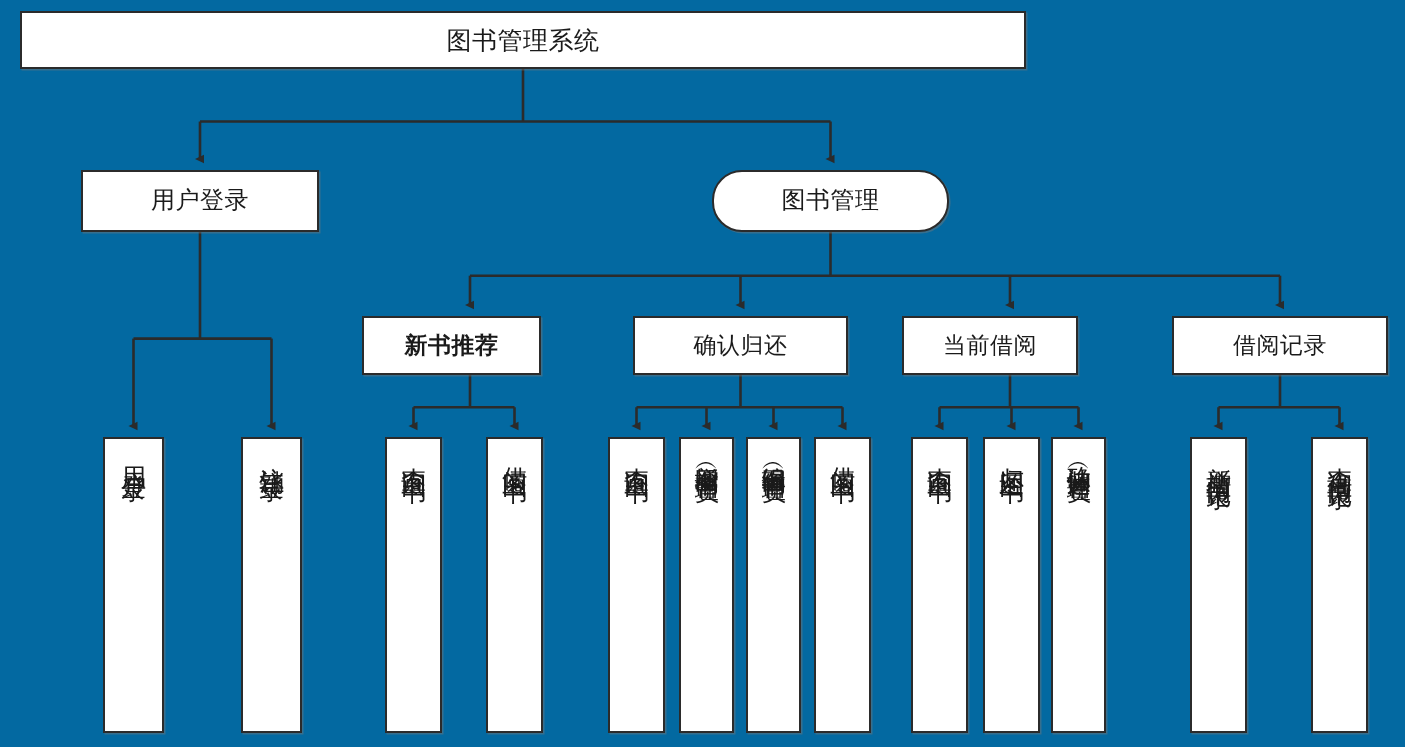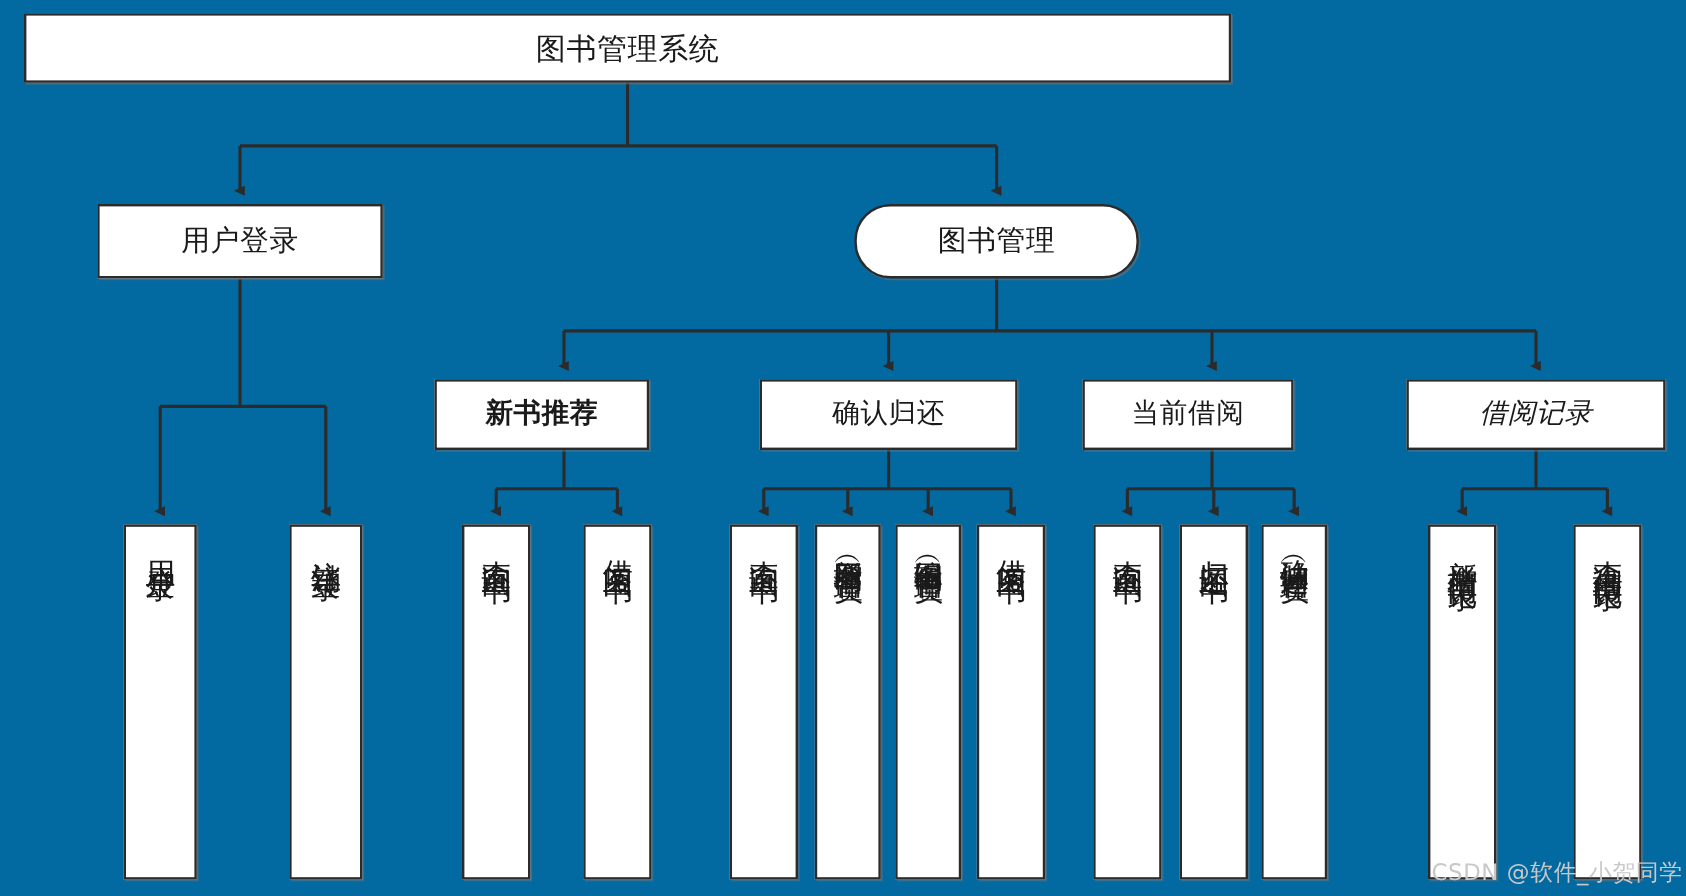--- a/index.html
+++ b/index.html
@@ -114,21 +114,21 @@
       </div>
       <div class="node lvl3 h" style="left: 362px; top: 316px; width: 179px; height: 59px; font-weight: bold;">
         <span class="lbl">新书推荐</span>
       </div>
       <div class="node lvl3 h" style="left: 633px; top: 316px; width: 215px; height: 59px;">
         <span class="lbl">确认归还</span>
       </div>
       <div class="node lvl3 h" style="left: 902px; top: 316px; width: 176px; height: 59px;">
         <span class="lbl">当前借阅</span>
       </div>
-      <div class="node lvl3 h" style="left: 1172px; top: 316px; width: 216px; height: 59px; font-style: italic;">
+      <div class="node lvl3 h" style="left: 1172px; top: 316px; width: 216px; height: 59px;">
         <span class="lbl">借阅记录</span>
       </div>
       <div class="node leaf v" style="left: 103px; top: 437px; width: 61px; height: 296px;">
         <span class="lbl">用户登录</span>
       </div>
       <div class="node leaf v" style="left: 241px; top: 437px; width: 61px; height: 296px;">
         <span class="lbl">注销登录</span>
       </div>
       <div class="node leaf v" style="left: 385px; top: 437px; width: 57px; height: 296px;">
         <span class="lbl">查询图书</span>
@@ -158,14 +158,13 @@
         <span class="lbl">确认归还（管理员）</span>
       </div>
       <div class="node leaf v" style="left: 1190px; top: 437px; width: 57px; height: 296px;">
         <span class="lbl">新增借阅记录</span>
       </div>
       <div class="node leaf v" style="left: 1311px; top: 437px; width: 57px; height: 296px;">
         <span class="lbl">查询借阅记录</span>
       </div>
     </div>
 
-  <div id="watermark" style="left: 1193px; top: 714px;">CSDN @软件_小贺同学</div>
 </div>
 
 </body></html>

